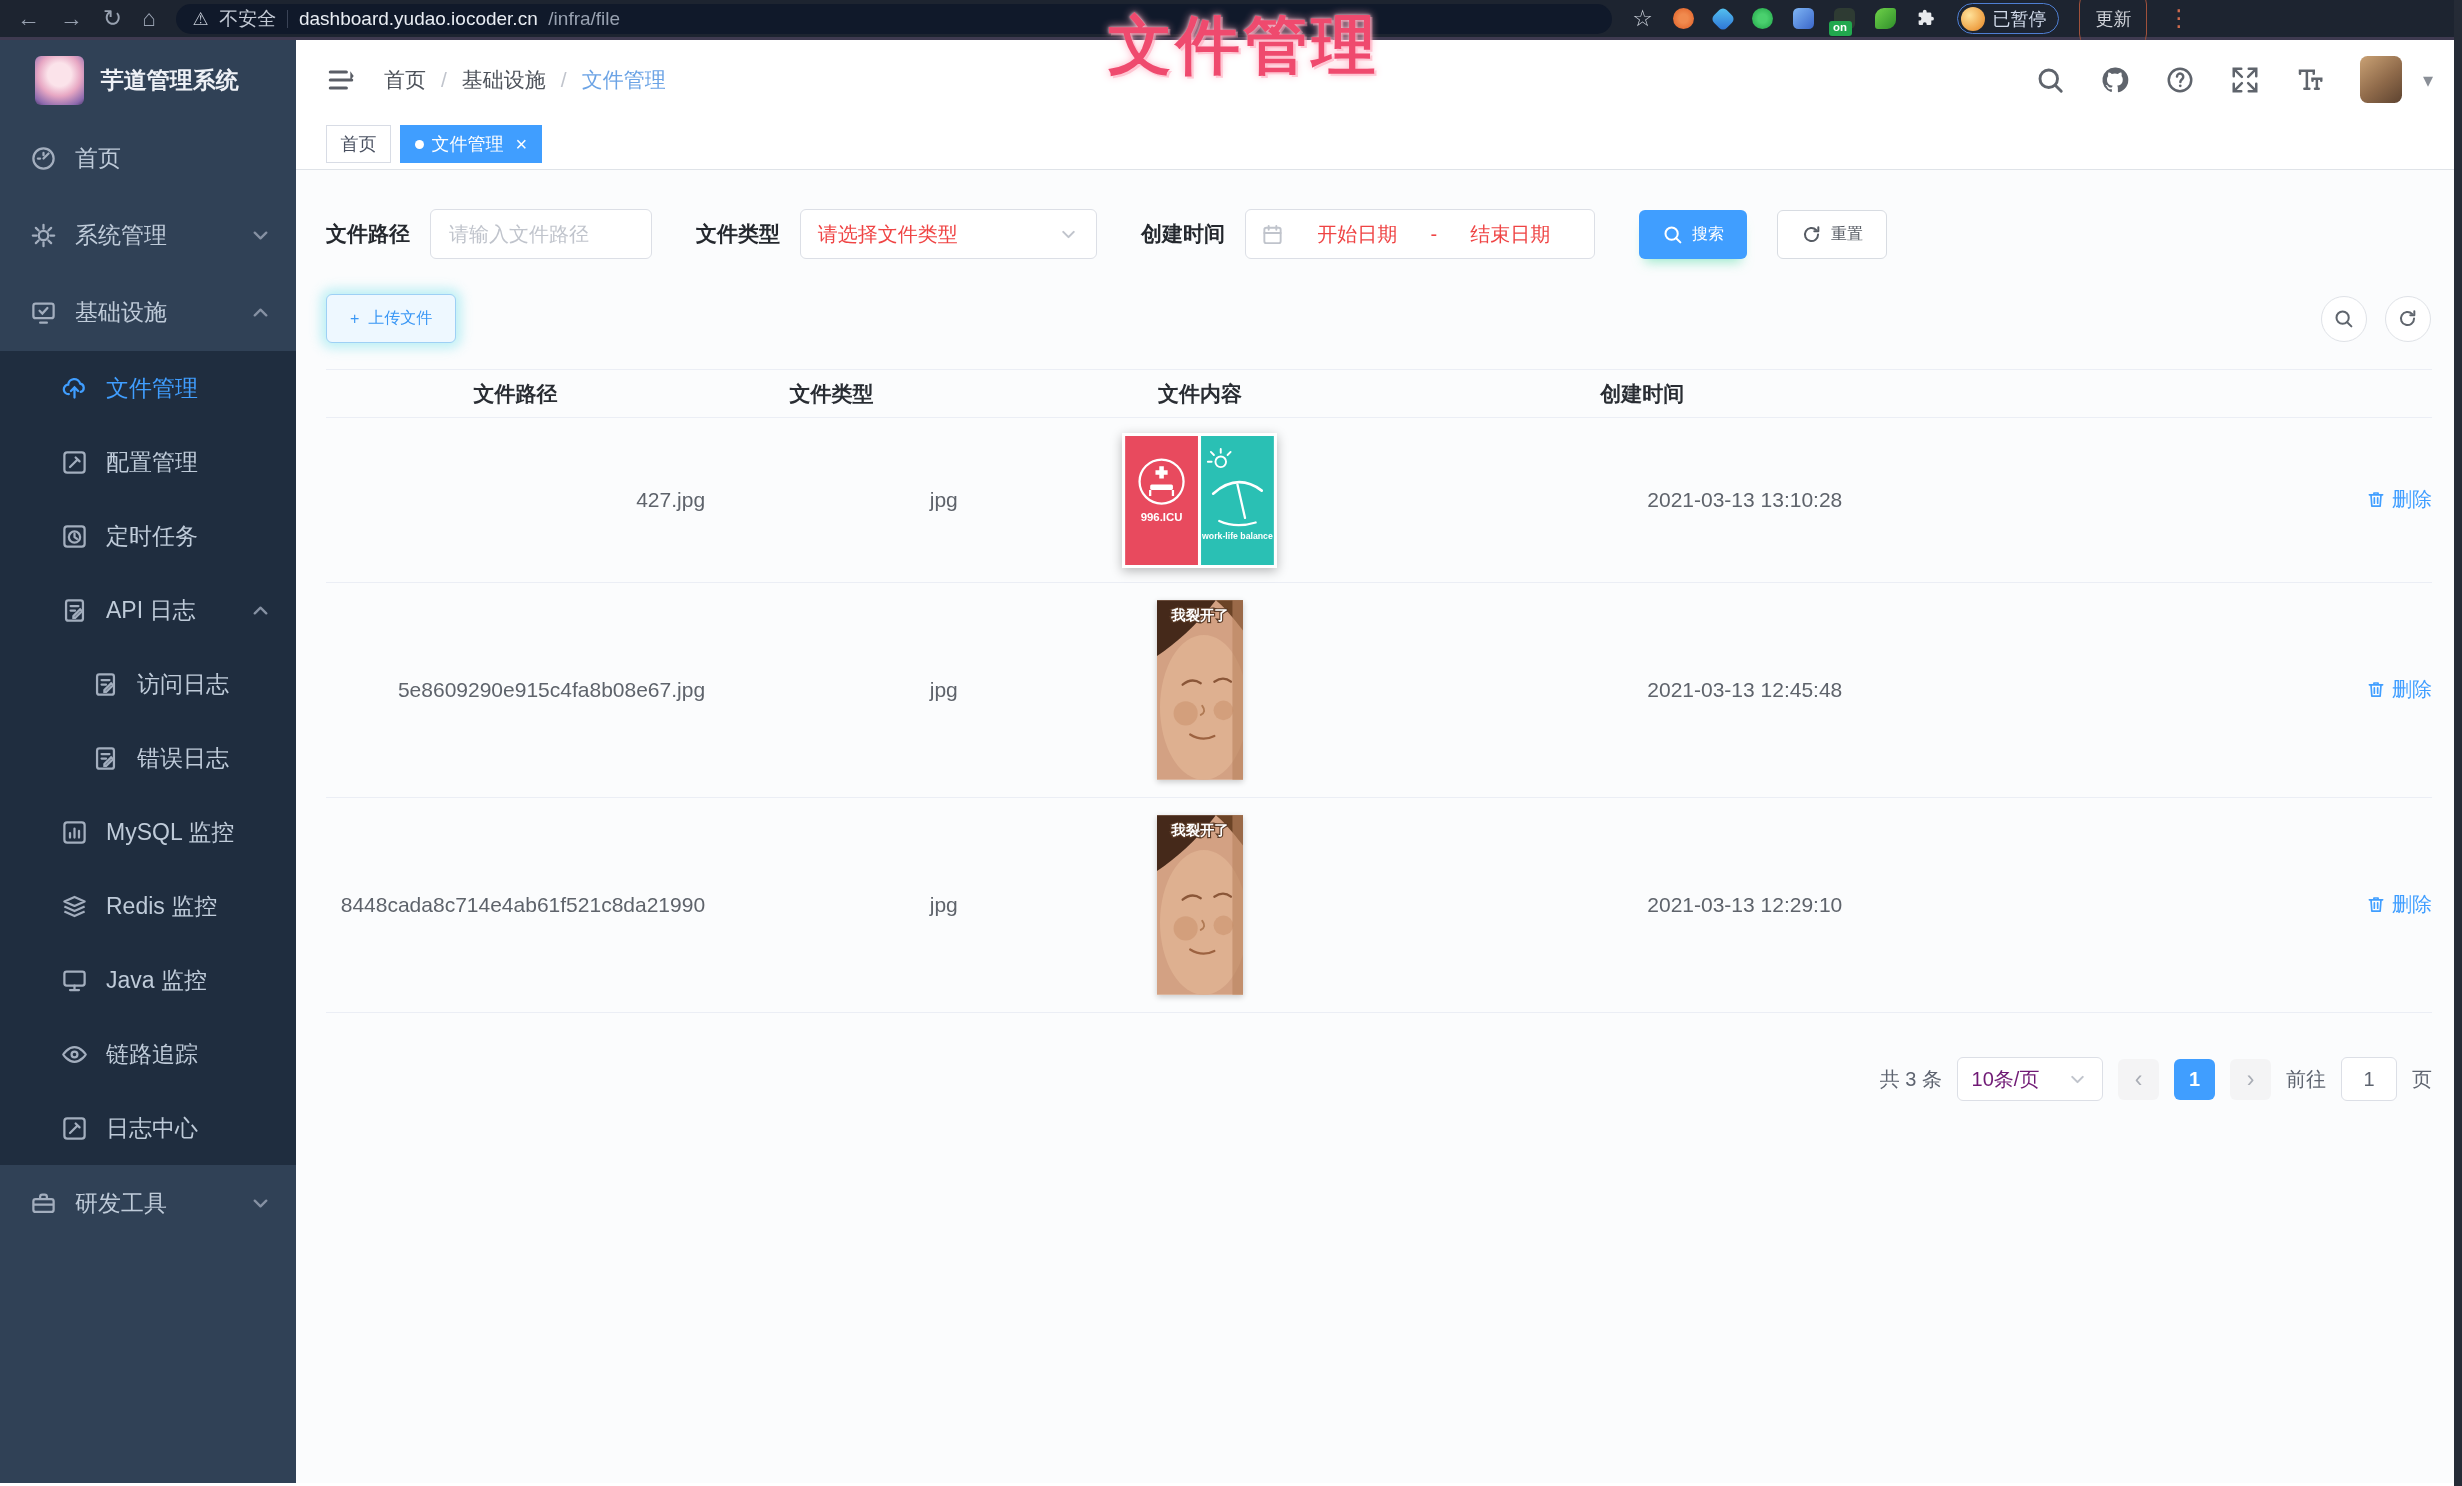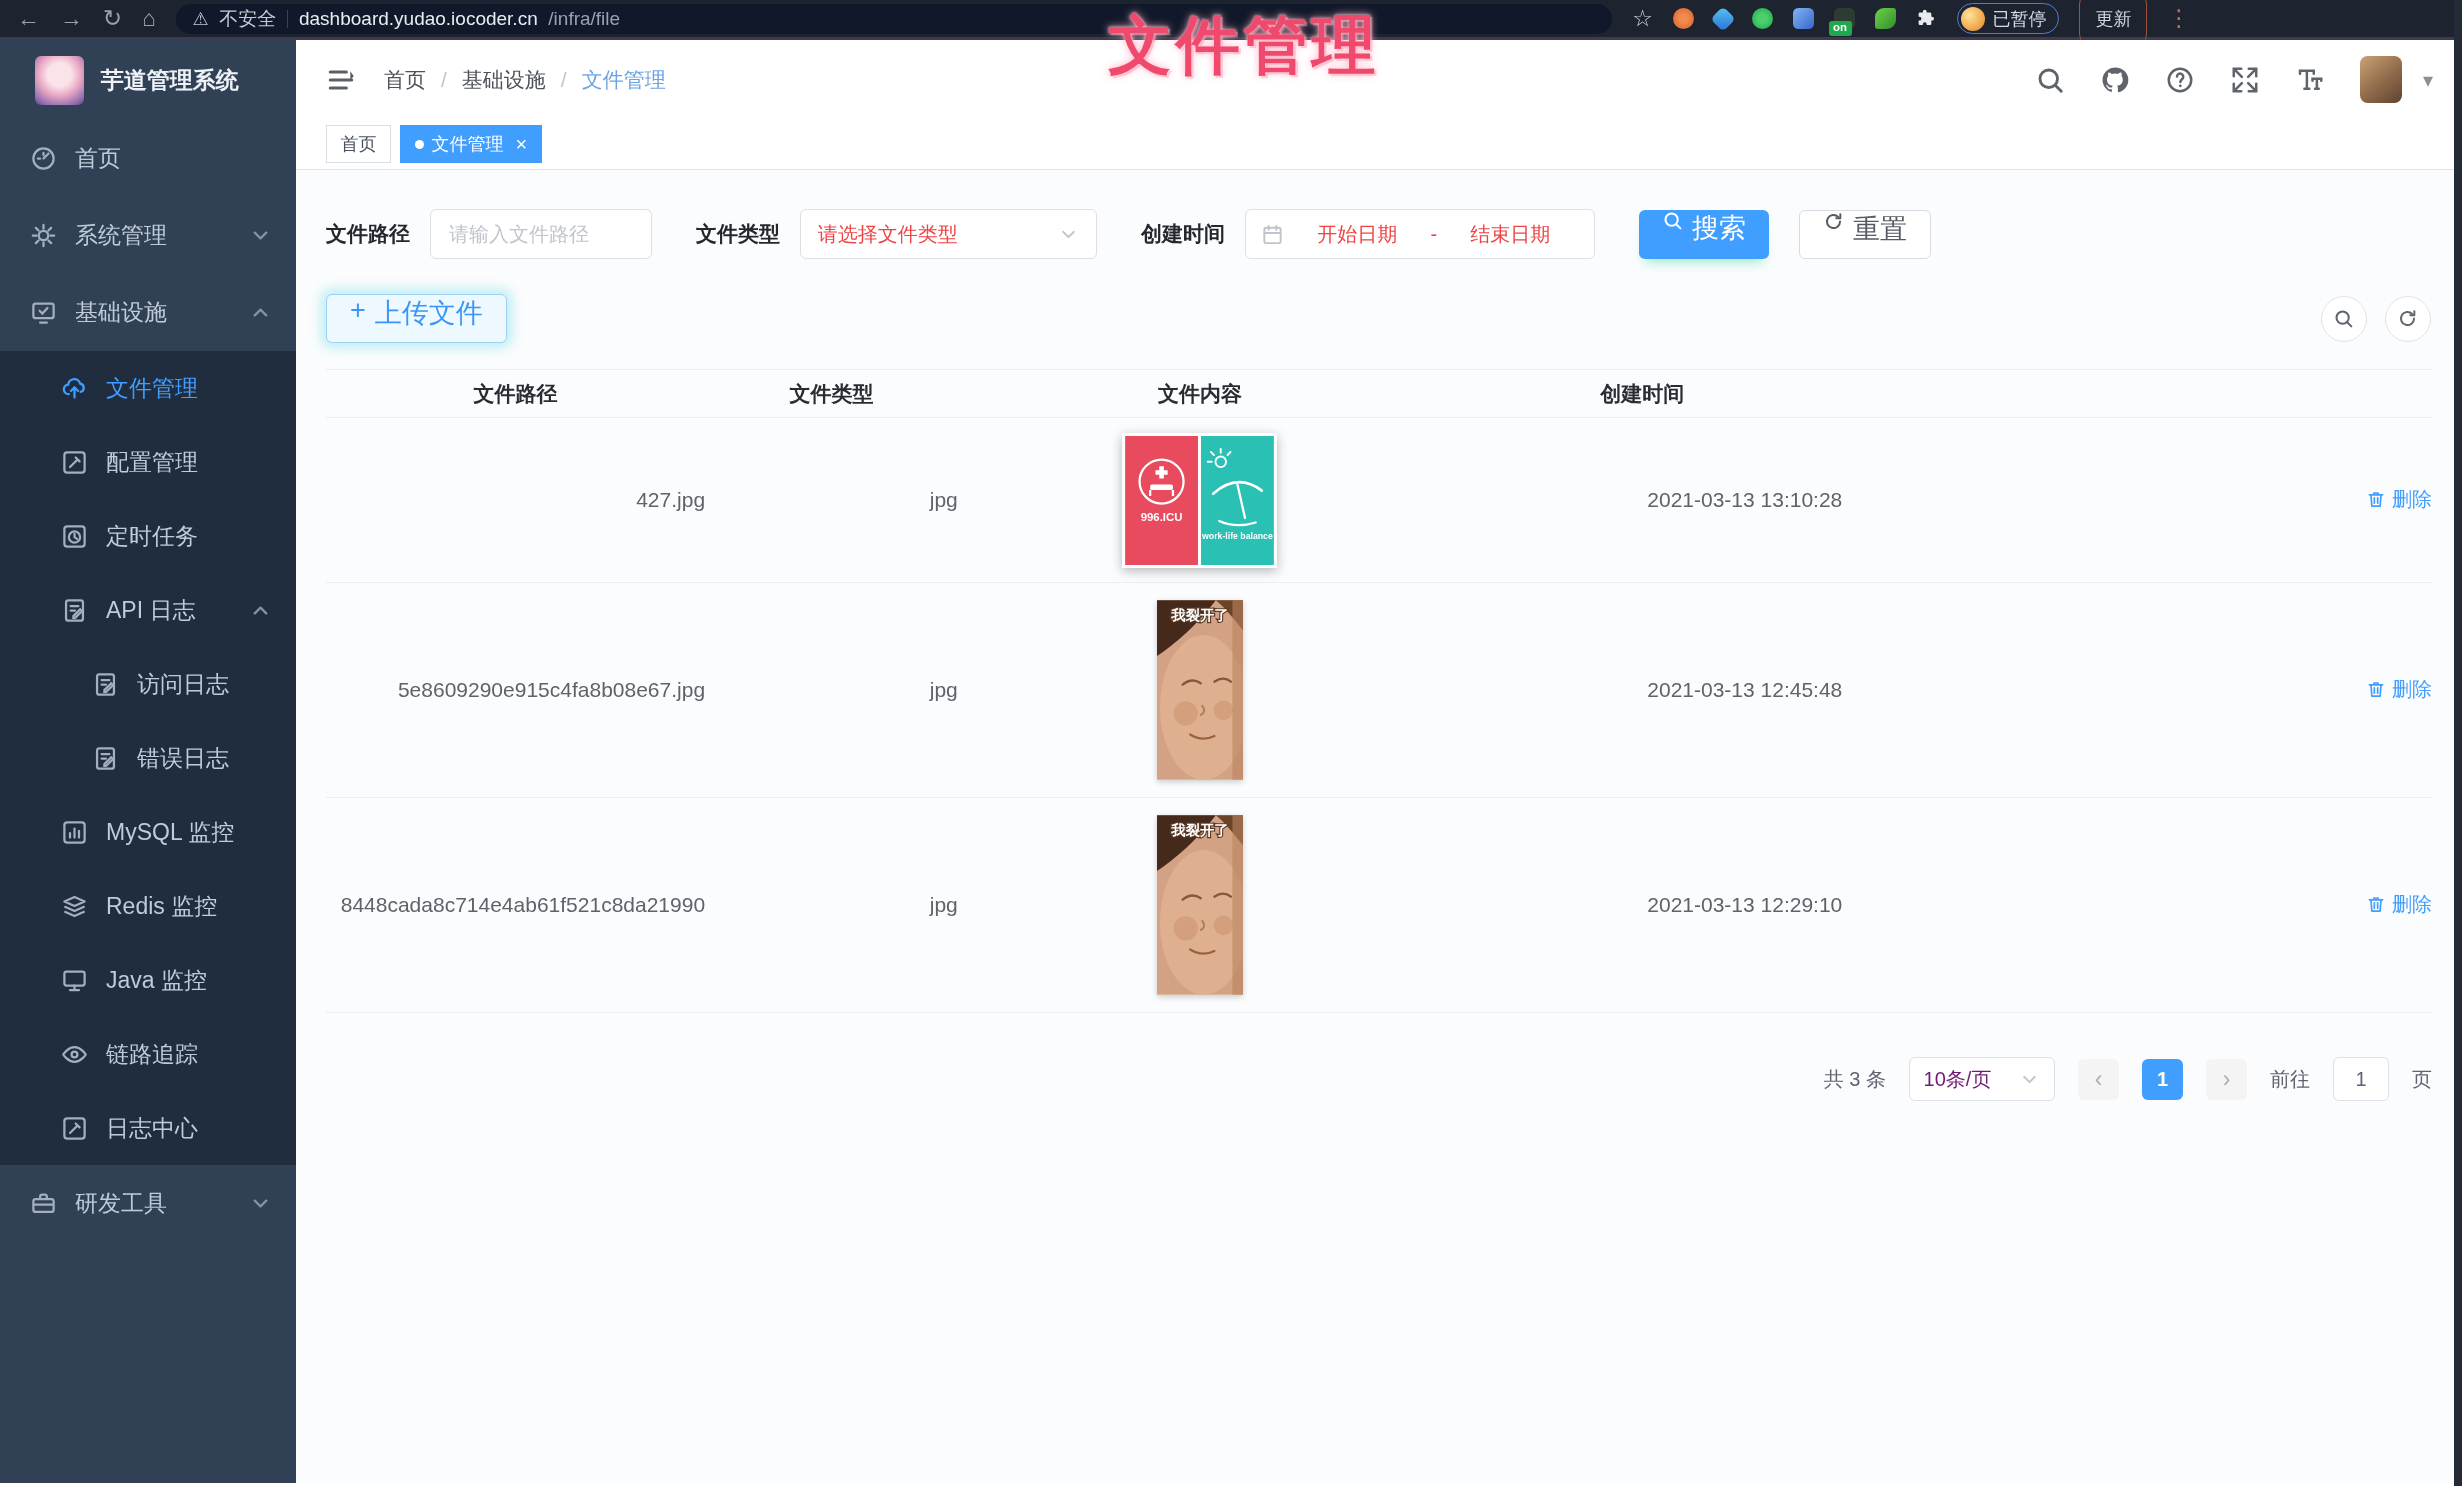--- a/index.html
+++ b/index.html
@@ -73,21 +73,21 @@
   .finput{width:222px;padding:0 18px;border:1.5px solid #dcdfe6;border-radius:6px;height:50px;
        font-size:20px;color:#606266;box-sizing:border-box;outline:none;
        font-family:"Liberation Sans","DejaVu Sans",sans-serif}
   .finput::placeholder{color:#c0c4cc}
   .fgap{width:44px}
   .fselect{width:297px;padding:0 16.7px;justify-content:space-between}
   .schev{width:21px;height:21px;color:#c0c4cc}
   .fdate{width:350px;padding:0 15px;gap:4.5px}
   .cal{width:23px;height:23px;color:#c0c4cc;flex-shrink:0}
   .dtxt{flex:1;text-align:center;white-space:nowrap}
-  .btn{height:49px;border-radius:6px;font-size:27px;display:inline-flex;align-items:flex-start;
+  .btn{height:49px;border-radius:6px;font-size:16px;display:inline-flex;align-items:center;
        gap:9px;padding:0 23px;box-sizing:border-box;cursor:pointer;white-space:nowrap}
   .btn .bic{width:21px;height:21px}
   .btn.search{background:#409eff;color:#fff;margin-left:44px;
        box-shadow:0 9px 12px -6px rgba(90,220,170,.6)}
   .btn.reset{background:#fff;border:1.5px solid #d8dce2;color:#565b63;margin-left:30px}
   .toolbar{margin-top:35px;display:flex;align-items:center}
   .btn.upload{background:#eef8ff;border:1.5px solid #9ed0f5;color:#3a97f5;
        box-shadow:0 0 12px 4.5px rgba(110,225,235,.45)}
   .tool-right{margin-left:auto;display:flex;gap:18px;margin-right:1.5px}
   .cbtn{width:44px;height:44px;border-radius:50%;border:1.5px solid #dfe2e7;background:#fff;
@@ -100,21 +100,21 @@
   .c1{width:18%}.c2{width:12%}.c3{width:23%}.c4{width:19%}.c5{width:28%}
   .tr{display:flex;align-items:center;border-bottom:1.5px solid #ebeef5}
   .tr1{height:164px}.tr2{height:214px}
   .td{font-size:21px;color:#5e636b;text-align:right;word-break:break-all}
   .del{color:#409eff;display:inline-flex;align-items:center;gap:6px;font-size:20px;cursor:pointer}
   .del svg{width:20px;height:20px}
   .icu{width:149px;height:129px;border:3px solid #fff;box-shadow:0 3px 10.6px rgba(0,0,0,.28);
        display:block;margin:0 auto}
   .baby{width:86px;height:180px;display:block;margin:0 auto;box-shadow:0 1.5px 6px rgba(0,0,0,.2)}
   
-  .pager{margin-top:44px;display:flex;align-items:center;justify-content:flex-end;gap:23px;
+  .pager{margin-top:44px;display:flex;align-items:center;justify-content:flex-end;gap:15px;
          font-size:20px;color:#5e6470;padding-bottom:30px}
   .psize{width:146px;height:44px;border:1.5px solid #dcdfe6;border-radius:6px;background:#fff;
          display:flex;align-items:center;justify-content:space-between;padding:0 13.6px;
          box-sizing:border-box;color:#701a75}
   .pbtn{width:41px;height:41px;border-radius:6px;background:#f4f4f5;color:#a9adb5;display:flex;
         align-items:center;justify-content:center;font-size:23px;cursor:pointer}
   .pbtn.cur{background:#409eff;color:#fff;font-size:20px;font-weight:700}
   .goin{width:56px;height:44px;border:1.5px solid #dcdfe6;border-radius:6px;text-align:center;
         font-size:20px;color:#5e6470;box-sizing:border-box;outline:none;
         font-family:"Liberation Sans","DejaVu Sans",sans-serif}

